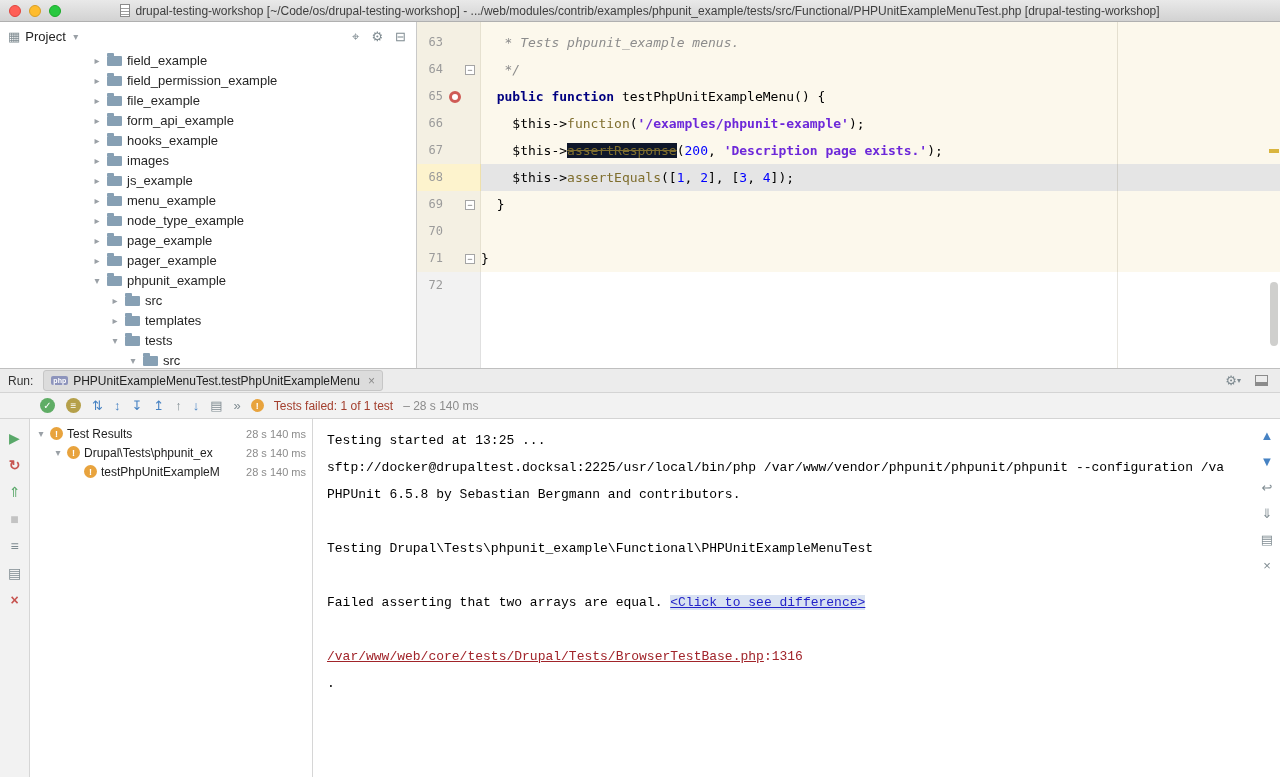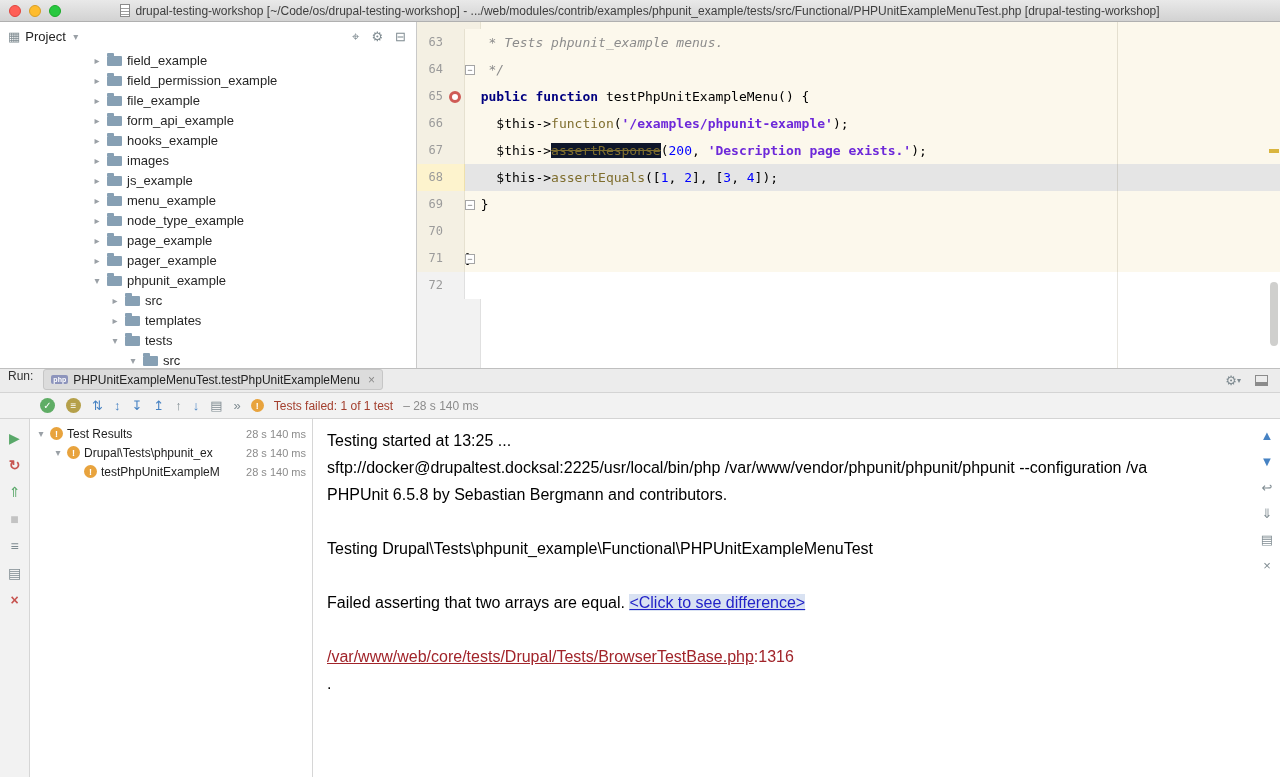--- a/index.html
+++ b/index.html
@@ -33,21 +33,21 @@
   .folder{position:relative;width:15px;height:10px;background:#87a0b4;border-radius:1px;flex:none;margin-top:2px}
   .folder::before{content:"";position:absolute;top:-3px;left:0;width:7px;height:3px;background:#87a0b4;border-radius:1px 1px 0 0}
   .plabel{color:#262626;font-size:13px}
 
   
   .editor{position:relative;flex:1;height:100%;background:#fff;overflow:hidden}
   .ed-pad{display:flex;height:7px}
   .ed-pad .gutter-fill{width:64px;background:#f4f0e3;border-right:1px solid #e6e1d0;flex:none}
   .ed-pad .code-fill{flex:1;background:#fcf8ec}
   .ed-row{display:flex;height:27px}
-  .gutter{width:48px;position:relative;flex:none;background:#f2f2f2;border-right:1px solid #e0e0e0}
+  .gutter{width:64px;position:relative;flex:none;background:#f2f2f2;border-right:1px solid #e0e0e0}
   .ed-row.warm .gutter{background:#f4f0e3;border-right-color:#e6e1d0}
   .ed-row.current .gutter{background:#fdf3cd;border-right-color:#eee0ab}
   .lnum{position:absolute;left:0;top:0;width:26px;text-align:right;
     font-family:"DejaVu Sans Mono",monospace;font-size:12px;color:#9b9b9b;line-height:27px}
   .gmark{position:absolute;left:32px;top:8px;width:12px;height:12px;border-radius:50%;
     border:3px solid #cf5b56;background:#fff}
   .gfold{position:absolute;left:48px;top:9px;width:10px;height:10px;border:1px solid #a5a5a5;
     background:#fff;color:#666;font-size:9px;line-height:8px;text-align:center}
   .code{flex:1;white-space:pre;font-family:"DejaVu Sans Mono",monospace;font-size:13px;line-height:27px;color:#000;overflow:hidden}
   .ed-row.warm .code{background:#fcf8ec}
@@ -60,21 +60,21 @@
   .dep{color:#7f6e2e;text-decoration:line-through;background:#0f172a}
   .str{color:#6d28d9;font-weight:bold}
   .num{color:#0000ff}
   .pl{color:#000}
   .margin-guide{position:absolute;left:700px;top:0;width:1px;height:346px;background:rgba(120,110,80,.18)}
   .ed-scroll-thumb{position:absolute;right:2px;top:260px;width:8px;height:64px;background:#cfcfcd;border-radius:4px}
   .stripe-warn{position:absolute;right:1px;top:127px;width:10px;height:4px;background:#d9b53f}
 
   
   .run-panel{position:absolute;top:368px;left:0;width:1280px;height:409px;border-top:1px solid #bfbfbf;background:#fff}
-  .run-tabbar{height:24px;background:#ececec;border-bottom:1px solid #d4d4d4;display:flex;padding-left:8px;gap:10px}
+  .run-tabbar{height:24px;background:#ececec;border-bottom:1px solid #d4d4d4;display:flex;align-items:center;padding-left:8px;gap:10px}
   .run-label{font-size:12px;color:#333}
   .run-tab{height:21px;display:flex;align-items:center;gap:5px;background:#dcdcdc;border:1px solid #c6c6c6;
     border-radius:3px;padding:0 7px;font-size:12px;color:#222;white-space:nowrap}
   .php-icon{font-size:7px;font-weight:bold;color:#fff;background:#8d94bc;border-radius:2px;padding:1px 2px}
   .tab-close{color:#8a8a8a;font-size:12px;margin-left:3px}
   .tab-right{margin-left:auto;display:flex;align-items:center;gap:14px;padding-right:12px;color:#7f8b91}
   .mini{font-size:8px;vertical-align:2px}
   .hide-icon{display:inline-block;width:13px;height:11px;border:1px solid #8b8b8b;
     background:linear-gradient(to top,#8b8b8b 3px,transparent 3px)}
 
@@ -98,21 +98,21 @@
   .run-content{position:absolute;top:50px;left:0;right:0;bottom:0;display:flex}
   .run-left-toolbar{width:30px;background:#f2f2f2;border-right:1px solid #d6d6d6;display:flex;flex-direction:column;
     align-items:center;padding-top:12px;gap:13px;flex:none}
   .run-left-toolbar .icon{font-size:14px}
   .test-tree{width:283px;border-right:1px solid #d6d6d6;background:#fff;padding-top:5px;overflow:hidden;flex:none}
   .ttree-row{height:19px;display:flex;align-items:center;gap:4px;font-size:12px;color:#222;white-space:nowrap}
   .tlabel{overflow:hidden;flex:0 1 auto}
   .ttime{margin-left:auto;color:#8c8c8c;font-size:11px;padding-right:6px;flex:none}
 
   .console{flex:1;position:relative;background:#fff;overflow:hidden}
-  .console-output{padding:8px 30px 0 14px;font-family:Liberation Sans, sans-serif;font-size:16px;line-height:27px;color:#000}
+  .console-output{padding:8px 30px 0 14px;font-family:Liberation Mono, monospace;font-size:13px;line-height:27px;color:#000}
   .con-line{height:27px;overflow:hidden;white-space:pre}
   .diff-link{color:#2323c8;text-decoration:underline;background:#d9e2f2}
   .file-link{color:#a1242a;text-decoration:underline}
   .err{color:#a1242a}
   .console-side{position:absolute;top:0;right:0;width:26px;padding-top:10px;display:flex;flex-direction:column;
     align-items:center;gap:13px}
 </style>
 </head>
 <body>
 

